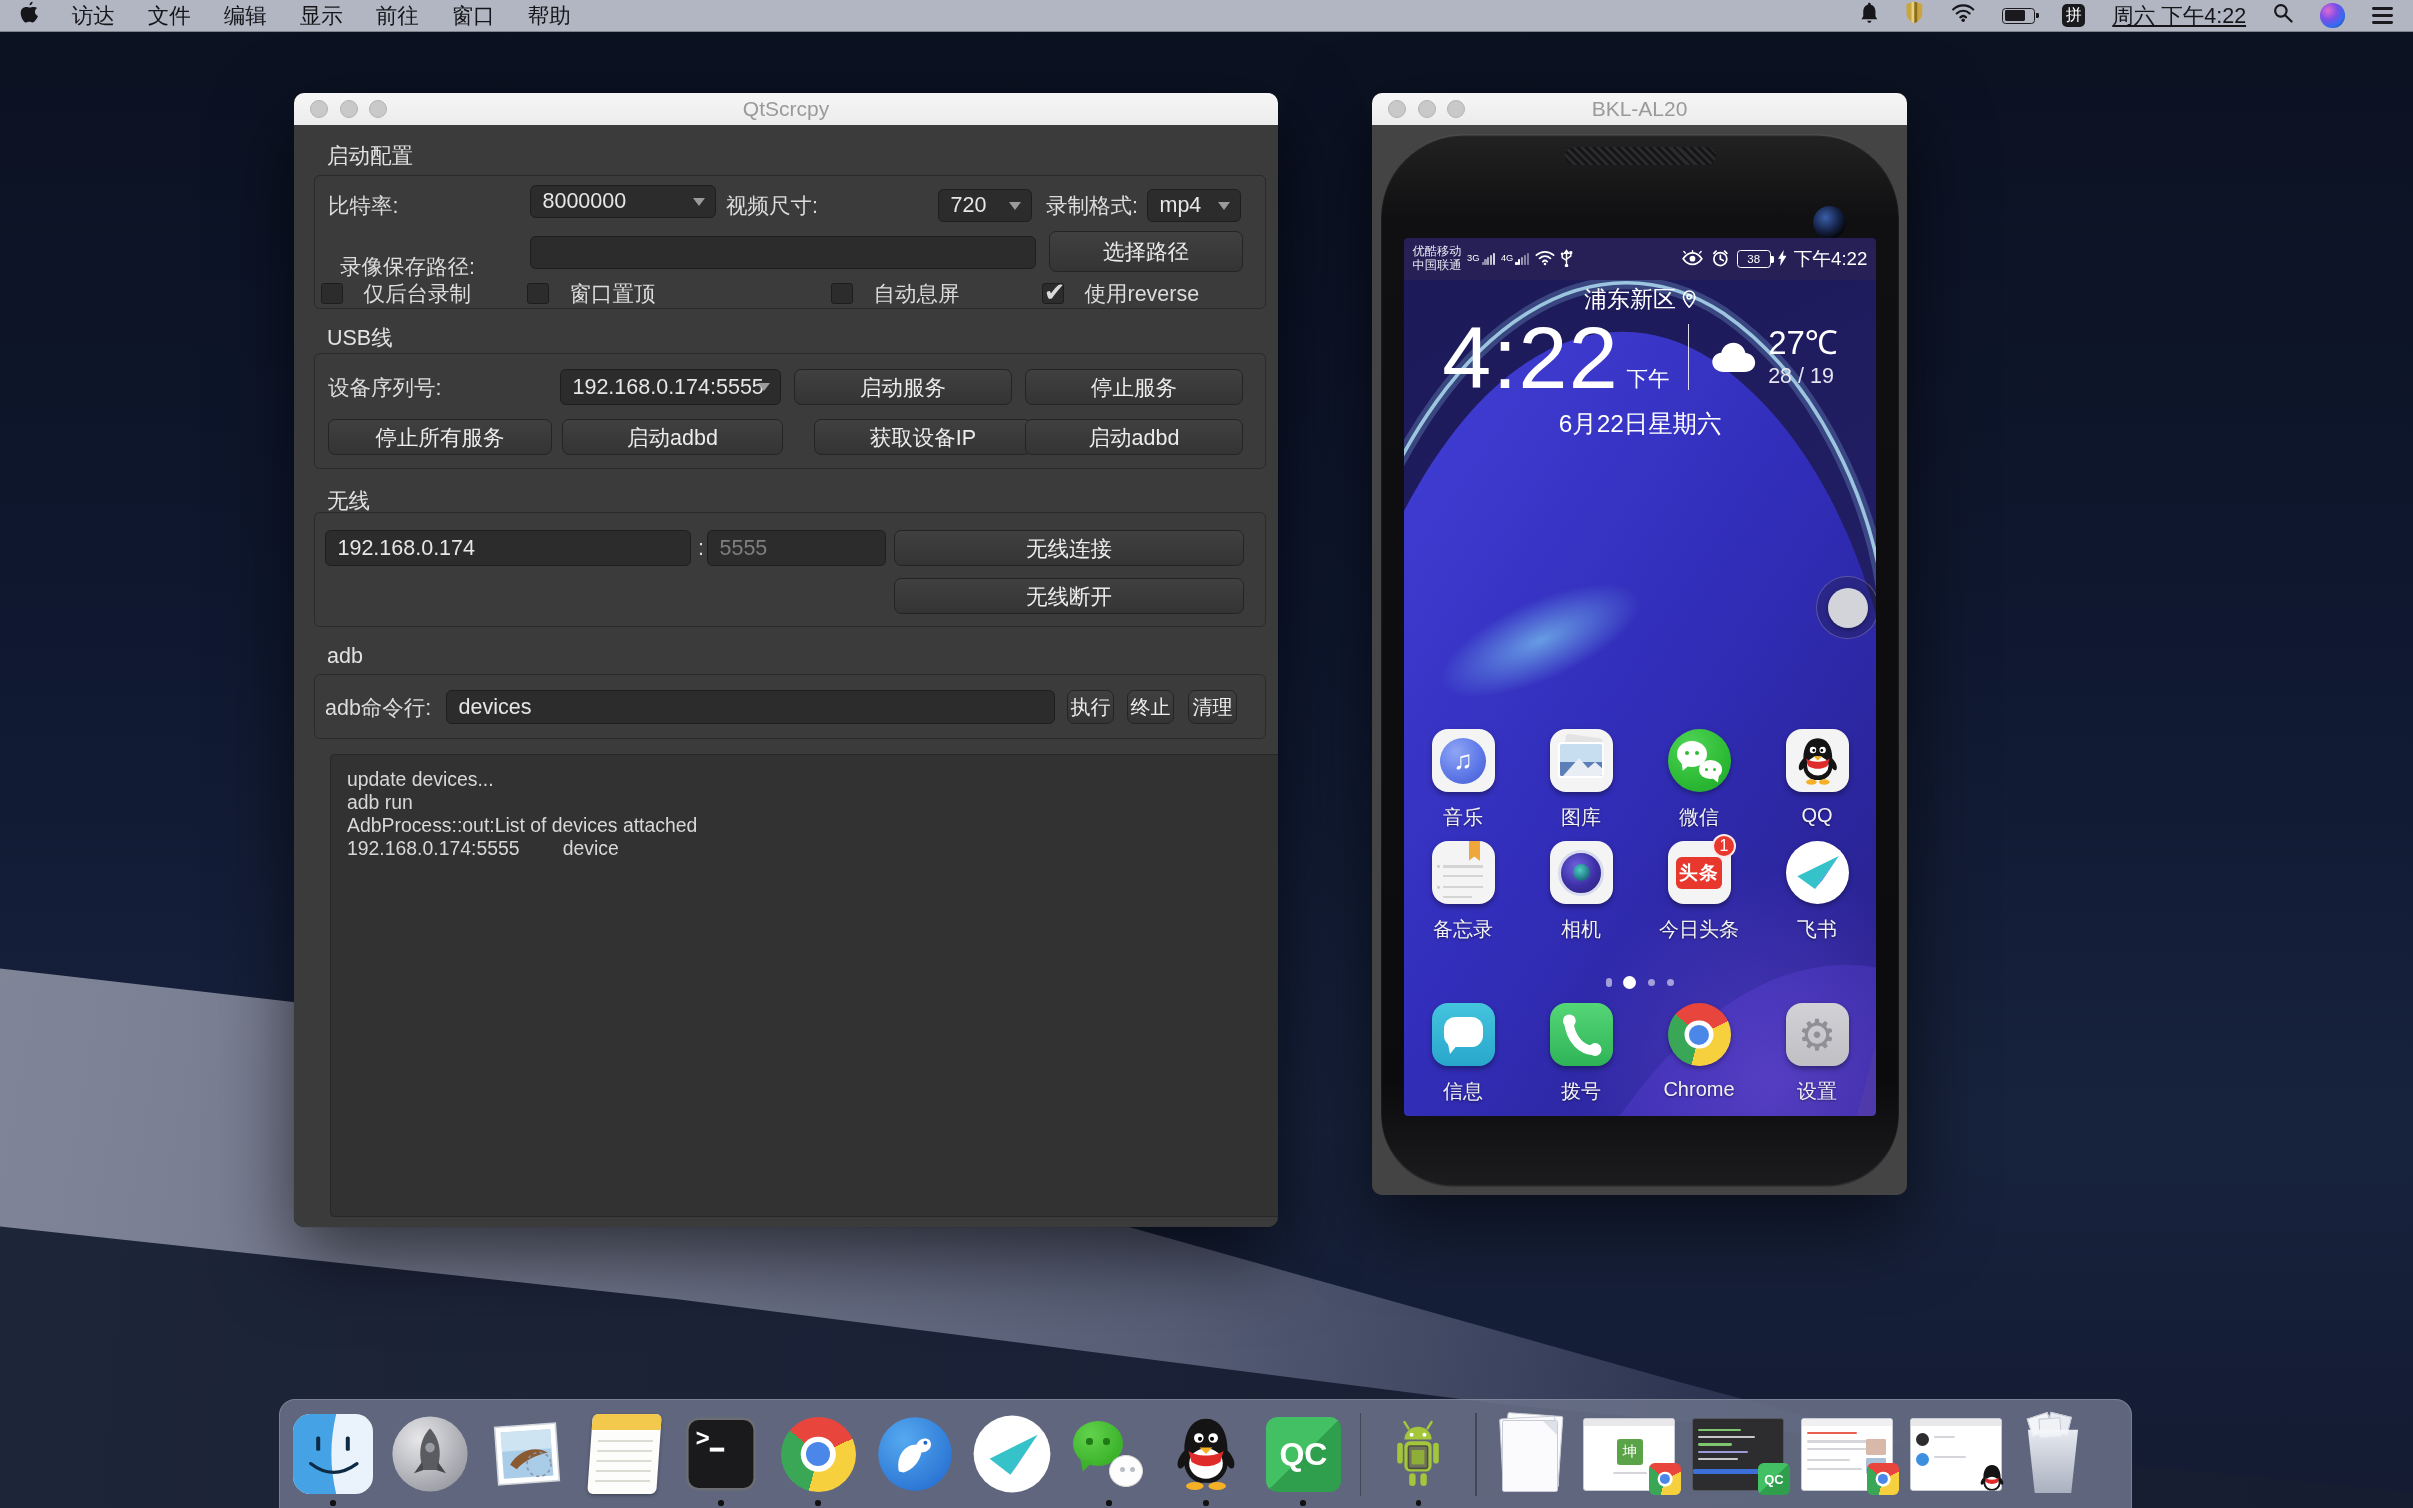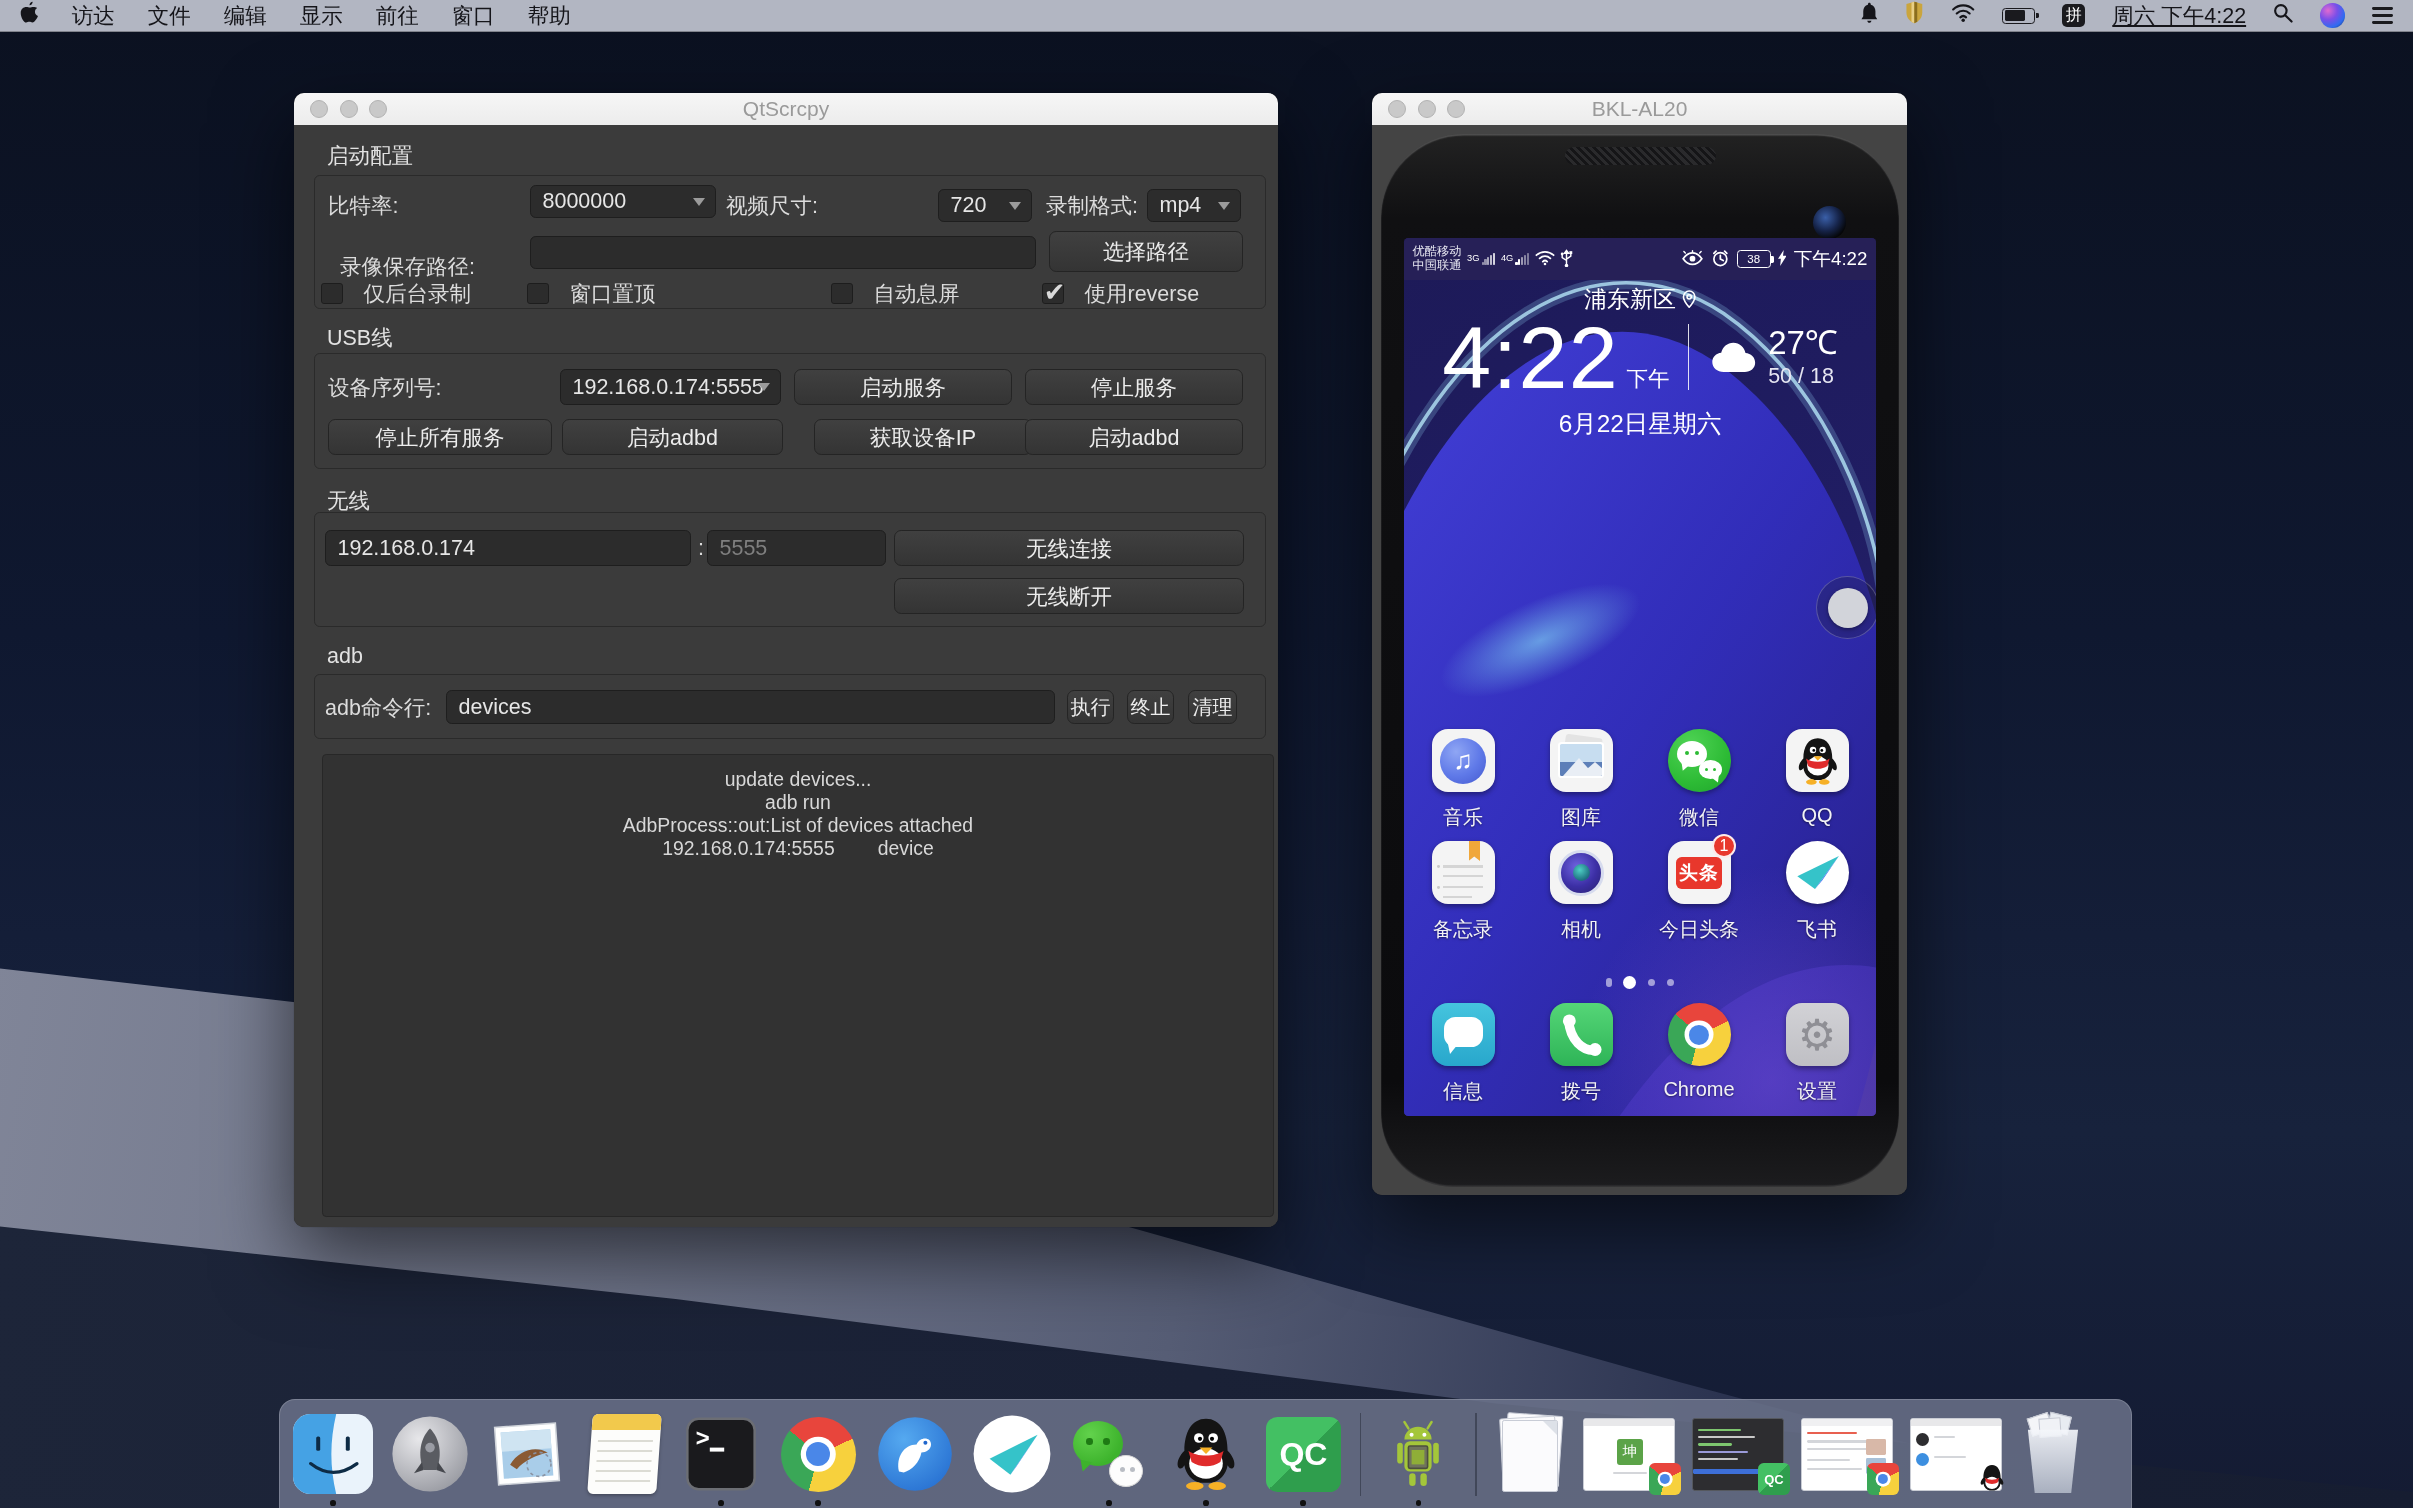--- a/index.html
+++ b/index.html
@@ -56,22 +56,22 @@
   .field.placeholder { color:#7f7f7f; }
   .combo::after { content:""; position:absolute; right:10px; top:50%; margin-top:-3.6px;
     border-left:6.5px solid transparent; border-right:6.5px solid transparent; border-top:8.6px solid #9b9b9b; }
   .btn { position:absolute; background:linear-gradient(#404040,#343434); border:1.4px solid #242424;
     border-radius:7.2px; color:#ececec; font-size:21.5px; display:flex; align-items:center; justify-content:center;
     white-space:nowrap; }
   .cbrow { position:absolute; display:flex; align-items:center; }
   .cb { position:relative; width:21.5px; height:21.5px; background:#2c2c2c; border:1.4px solid #1d1d1d; border-radius:2.9px; flex:none; }
   .cb.checked::after { content:"\2714"; position:absolute; left:0.7px; top:-7.2px; color:#d9d9d9; font-size:26px; }
   .cblabel { color:#dcdcdc; font-size:21.5px; margin-left:21px; white-space:nowrap; }
-  .logbox { position:absolute; left:28px; width:952px; background:#323232; border:1.4px solid #272727;
-    border-radius:4.3px; padding:13px 16px;text-align:center; }
+  .logbox { position:absolute; left:36px; width:952px; background:#323232; border:1.4px solid #272727;
+    border-radius:4.3px; padding:13px 16px; }
   .logline { color:#d8d8d8; font-size:19.4px; line-height:23px; white-space:pre; }
 
   
   .phone-window { left:1372px; top:93px; width:535px; height:1102px; }
   .phone-window .wbody { background:#444; }
   .bezel { position:absolute; left:8.6px; top:8.6px; width:518px; height:1053px;
     background:linear-gradient(180deg,#222 0%,#101012 8%,#0b0b0d 90%,#1c1c1e 100%);
     border-radius:83px 83px 72px 72px;
     box-shadow:inset 0 1.4px 1.4px rgba(255,255,255,.22), inset 0 -1.4px 1.4px rgba(255,255,255,.12); }
   .speaker { position:absolute; left:184px; top:13px; width:151px; height:18.7px; border-radius:10px;
@@ -506,21 +506,21 @@
           <div class="w-main">
             <span class="w-time">4:22</span>
             <span class="w-ampm">下午</span>
             <div class="w-div"></div>
             <div class="w-weather">
               <svg width="50" height="36" viewBox="0 0 70 50">
                   <path fill="#fff" d="M22 46c-9 0-16-6-16-14 0-7 5.5-12.5 12.5-13C20.5 11 27 5 35.5 5 44 5 51 11 52.5 19.5 60 20 66 25.5 66 33c0 7.5-6.5 13-14.5 13z"></path>
                 </svg>
               <div class="w-col">
                 <span class="w-temp">27℃</span>
-                <span class="w-range">50 / 18</span>
+                <span class="w-range">28 / 19</span>
               </div>
             </div>
           </div>
           <div class="w-date">6月22日星期六</div>
         </div>
 
         <div class="approw" style="top:491px;">
           <div class="cell">
             <div class="papp icn-music">
                 <div class="disc">♫</div>

